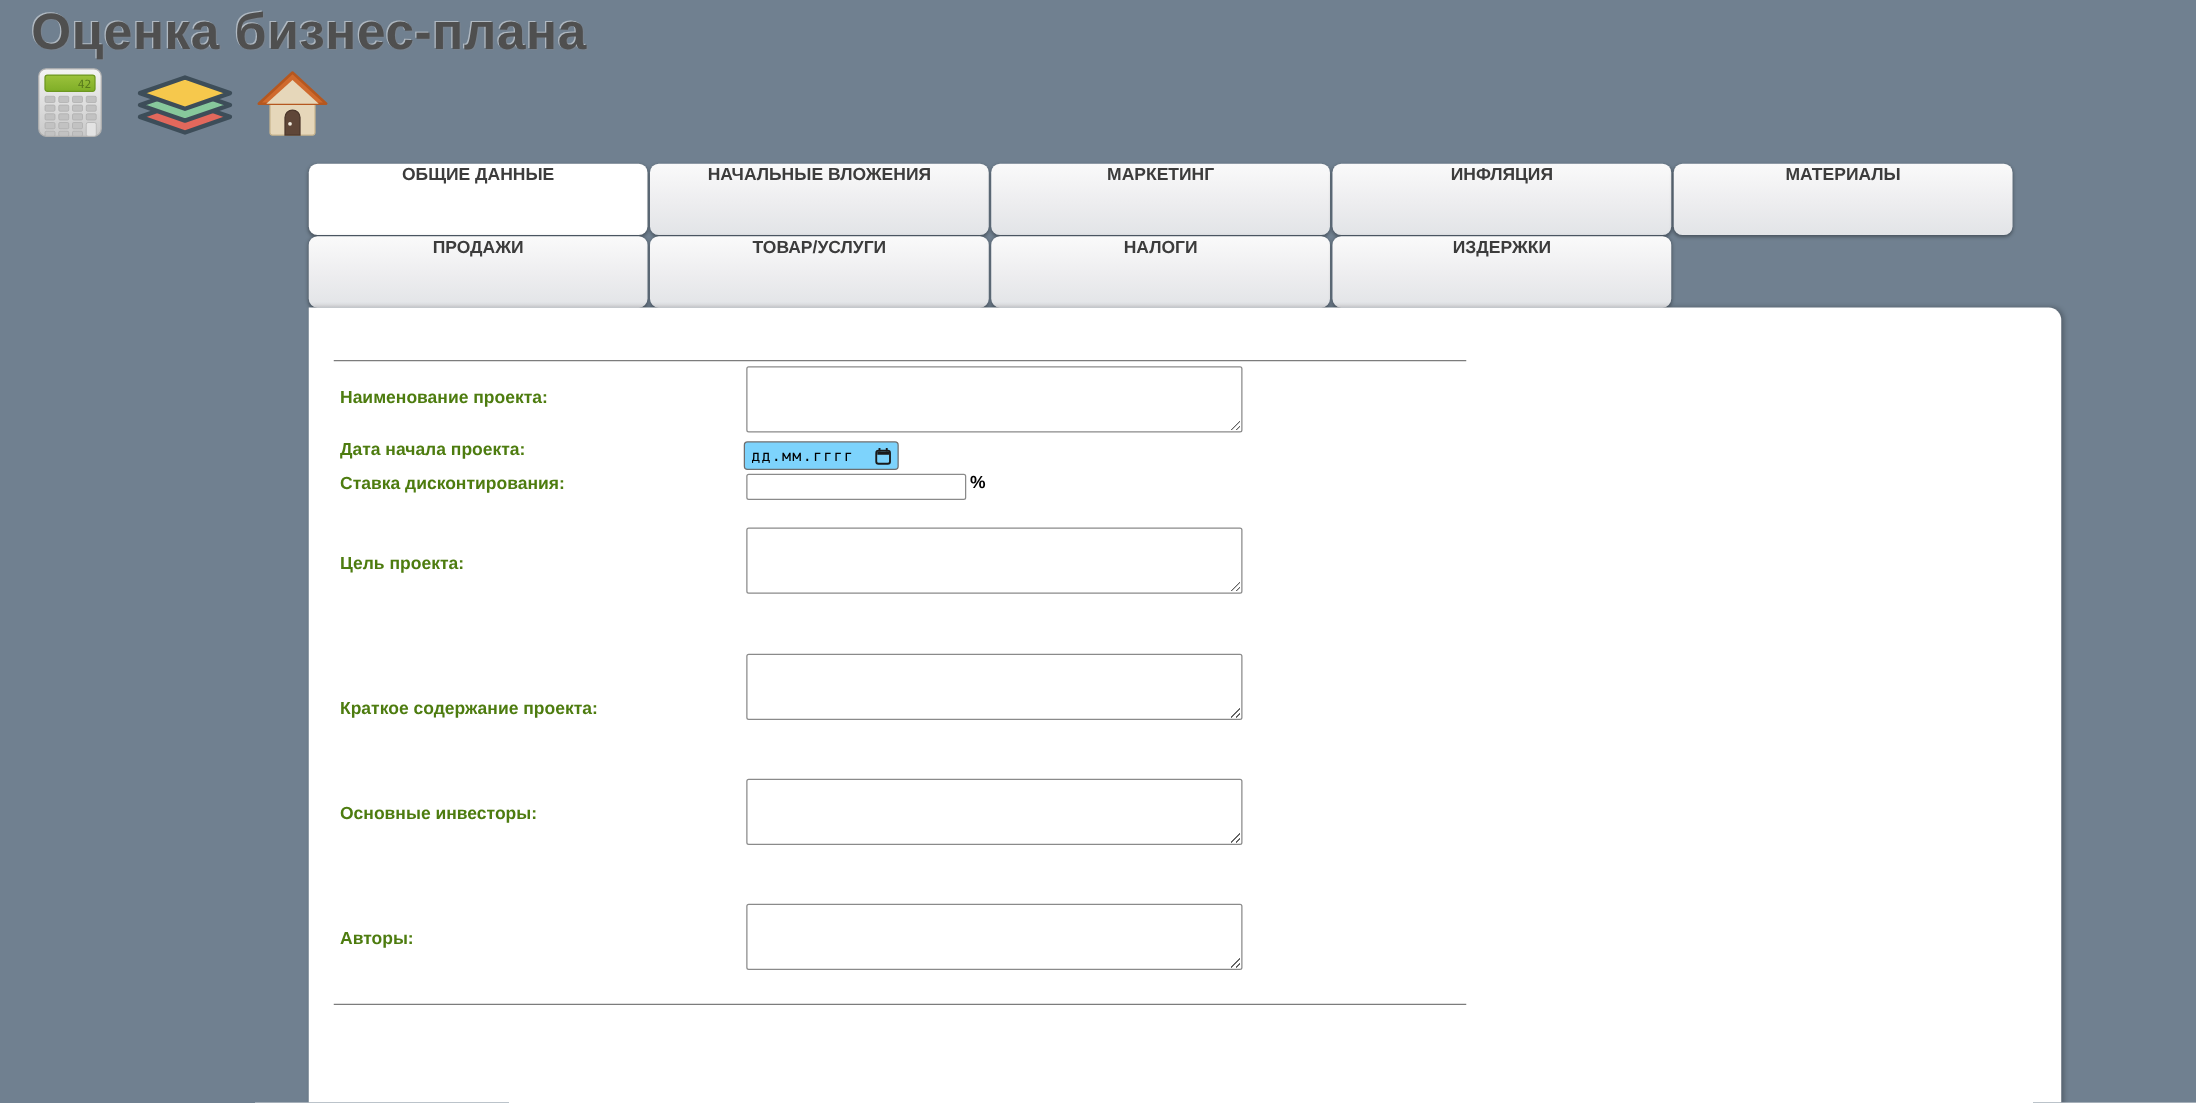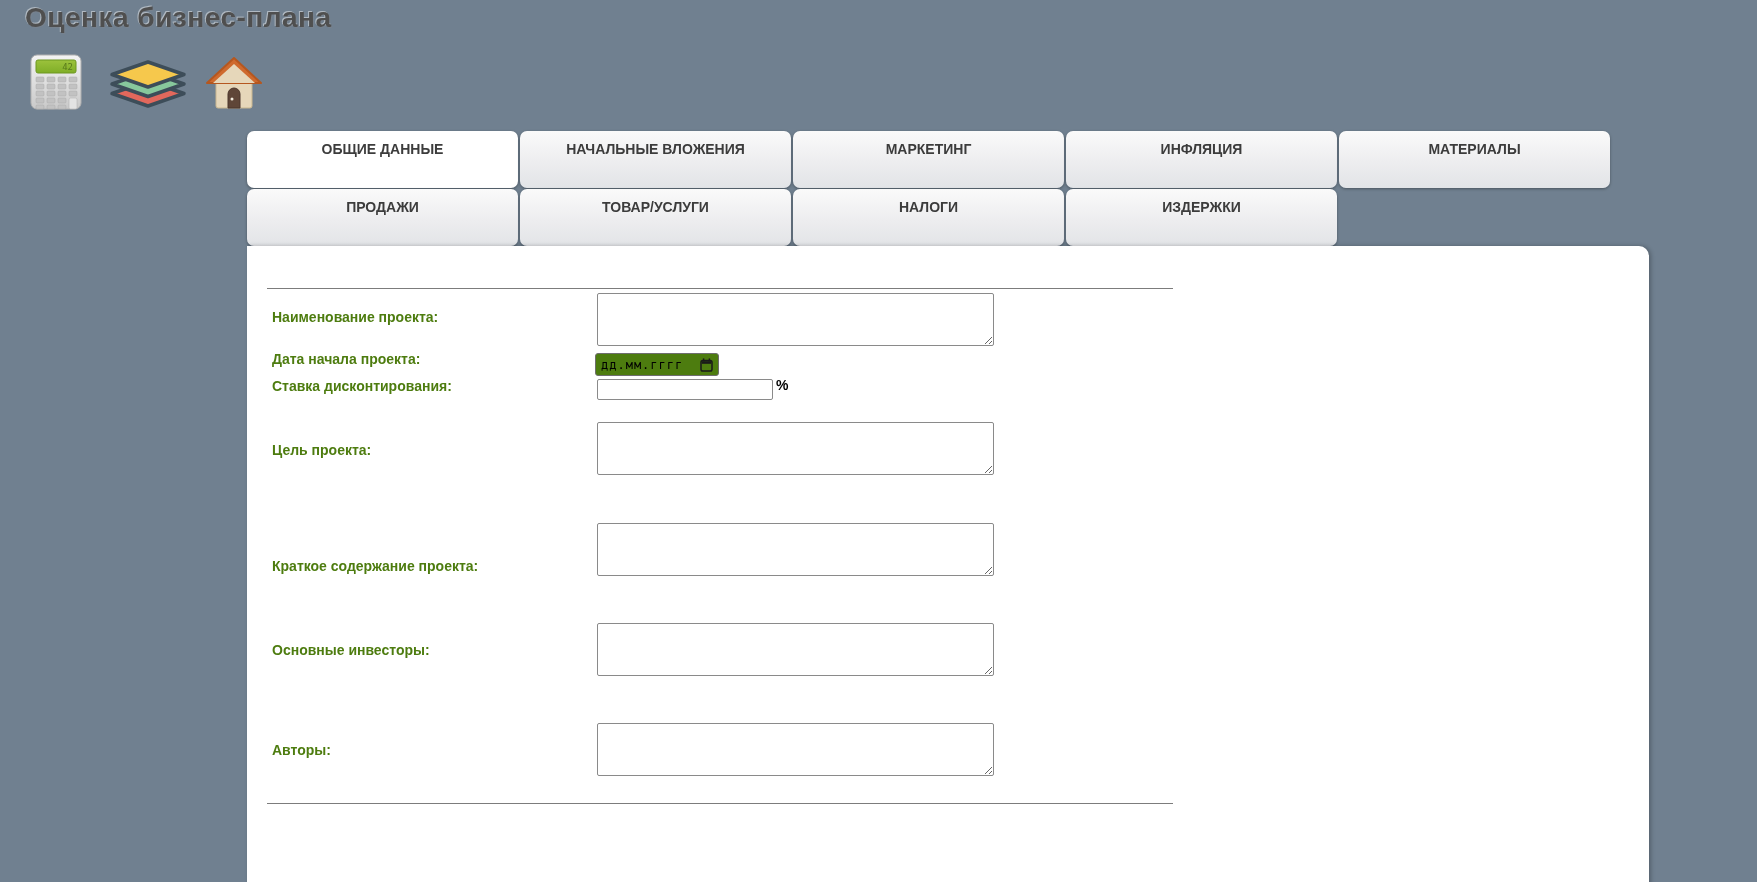--- a/index.html
+++ b/index.html
@@ -2,38 +2,38 @@
 <html lang="ru"><head>
 <meta charset="utf-8">
 <style>
   html,body{margin:0;padding:0;}
   body{font-family:"Liberation Sans",sans-serif;background:#708090;}
   #stage{position:relative;width:1757px;height:882px;background:#708090;overflow:hidden;}
 
   
   .app-title{
     position:absolute;left:25px;top:2px;
-    font-size:28px;font-weight:bold;color:#4f4f4f;letter-spacing:.5px;
+    font-size:41px;font-weight:bold;color:#4f4f4f;letter-spacing:.5px;
     text-shadow:-1px -1px 0 rgba(255,255,255,.45),1px 1px 0 rgba(120,130,142,.9);
   }
   .hdr-icon{position:absolute;display:block;cursor:pointer;}
   #icon-calc{left:30px;top:54px;width:52px;height:60px;}
   #icon-layers{left:108px;top:60px;width:80px;height:50px;}
   #icon-home{left:205px;top:55px;width:58px;height:54px;}
 
   
   .tabs{
     position:absolute;left:247px;top:131px;width:1363px;
     display:grid;grid-template-columns:repeat(5,1fr);gap:1px 2px;
   }
   .tab{
     height:57px;border-radius:7px;box-sizing:border-box;
     background:linear-gradient(180deg,#fafafa 0%,#ededef 55%,#e2e4e7 100%);
     box-shadow:0 1px 3px rgba(0,0,0,.35);
-    text-align:center;padding-top:10px;
+    text-align:center;
     font-size:14px;font-weight:bold;color:#3c3c3c;cursor:pointer;
     user-select:none;
   }
   .tab.active{background:#ffffff;}
 
   
   .panel{
     position:absolute;left:247px;top:246px;width:1402px;height:700px;
     background:#ffffff;border-radius:0 10px 0 0;
     box-shadow:2px 0 4px rgba(0,0,0,.25);
@@ -50,21 +50,21 @@
     font-size:14px;font-weight:bold;color:#4d7c0f;
   }
   .fld-textarea{
     position:absolute;left:350px;width:387px;height:47px;
     border:1px solid #8a8a8a;border-radius:2px;background:#fff;
     font-family:"Liberation Sans",sans-serif;font-size:13px;padding:2px 4px;
     box-sizing:content-box;resize:both;
   }
   .date-input{
     position:absolute;left:348px;width:112px;height:21px;
-    border:1px solid #6e6e6e;border-radius:3px;background:#4d7c0f;
+    border:1px solid #6e6e6e;border-radius:3px;background:#7dd3fc;
     display:flex;align-items:center;justify-content:space-between;
     padding:0 5px;cursor:text;
   }
   .date-input .date-text{
     font-family:"DejaVu Sans Mono",monospace;font-size:12px;color:#000;
     letter-spacing:1px;
   }
   .pct-input{
     position:absolute;left:350px;width:168px;height:19px;
     border:1px solid #8a8a8a;border-radius:2px;background:#fff;

